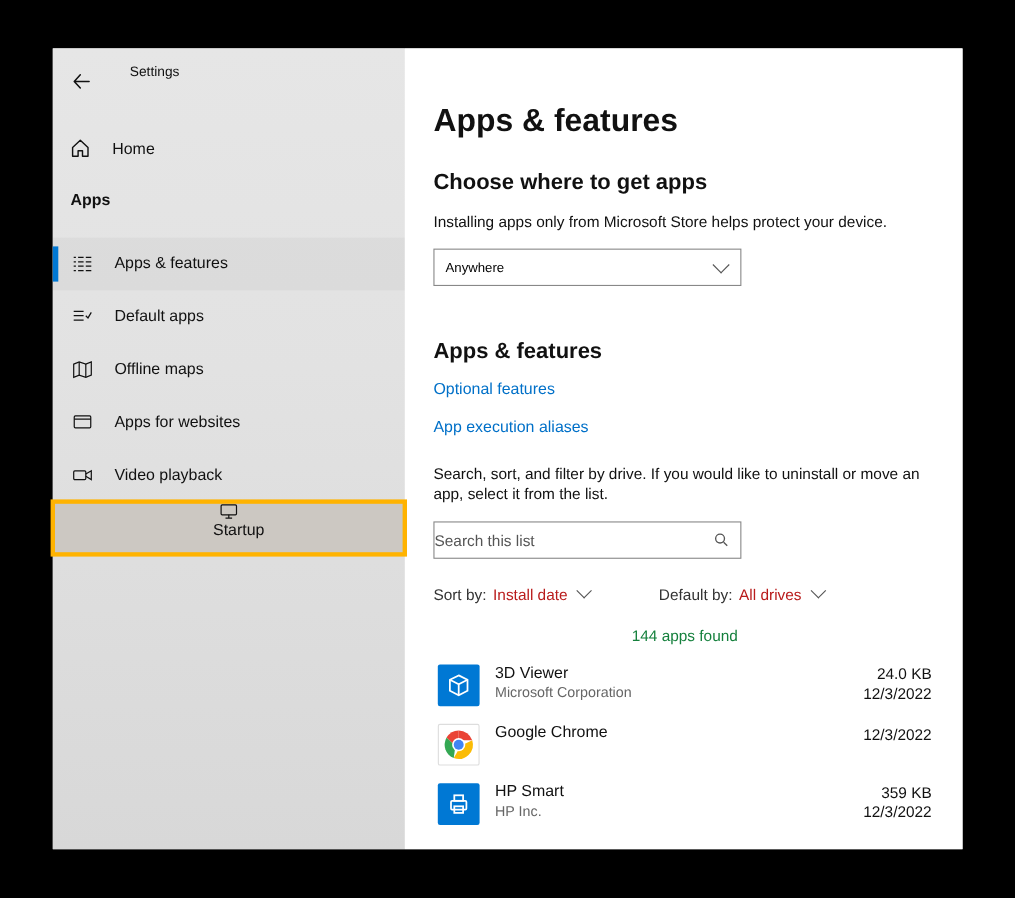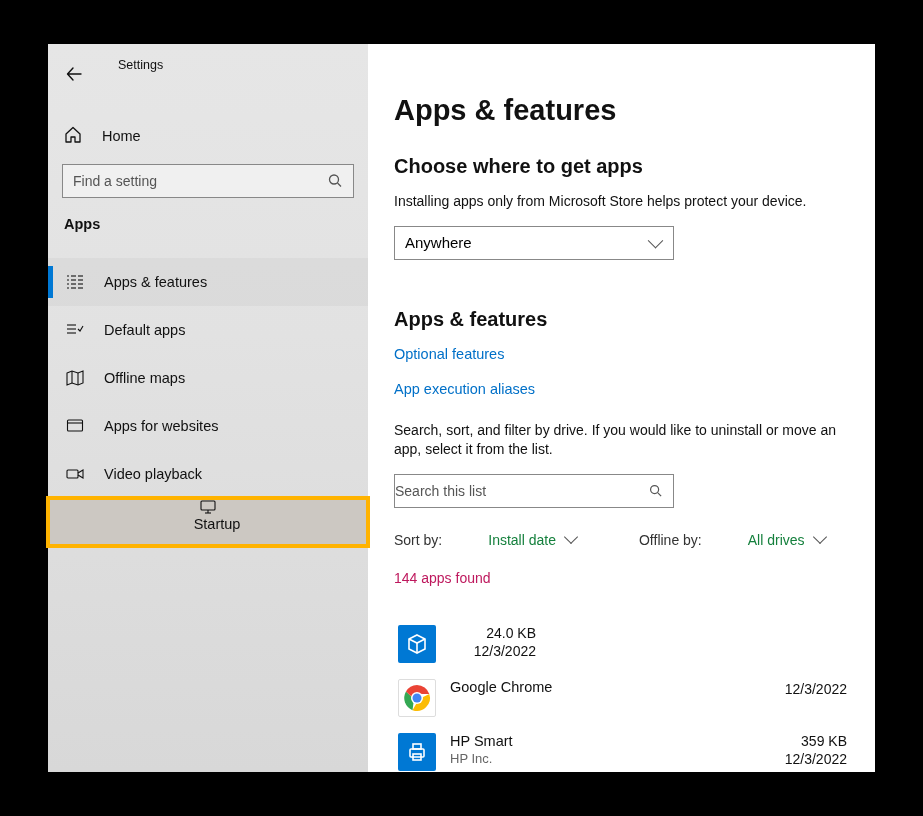--- a/index.html
+++ b/index.html
@@ -136,21 +136,21 @@
     margin-bottom: 14px;
     line-height: 1.4;
   }
   .dropdown {
     width: 280px;
     height: 34px;
     border: 1px solid #888;
     display:flex; align-items:center;
     padding: 0 10px;
     position:relative;
-    font-size:15px;
+    font-size:12px;
     cursor:pointer;
   }
   .dropdown::after {
     content:"";
     position:absolute; right:12px; top:50%;
     width:10px; height:10px;
     border-right:1.4px solid #555; border-bottom:1.4px solid #555;
     transform: translateY(-70%) rotate(45deg);
   }
   .spacer { height: 48px; }
@@ -177,33 +177,34 @@
   .search-list input::placeholder { color:#555; }
   .search-list .mag { position:absolute; right:10px; top:50%; transform:translateY(-50%); }
   .sort-row {
     display:flex;
     gap: 63px;
     margin-top: 24px;
     font-size:14px;
     color:#333;
   }
   .sort-ctl { display:flex; align-items:center; gap:6px; cursor:pointer; }
-  .sort-ctl .val { color:#15803d;margin-left:40px; }
+  .sort-ctl .val { color:#b91c1c; }
   .chev {
     width:10px; height:10px;
     border-right:1.4px solid #555; border-bottom:1.4px solid #555;
     transform: rotate(45deg);
     margin-top:-5px;
     margin-left:4px;
   }
   .found {
     font-size:14px;
-    color:#be185d;
+    color:#15803d;
     margin-top: 22px;
-    margin-bottom: 31px;
+    margin-bottom: 10px;
+    text-align: center;
   }
   .app-row {
     display:flex;
     align-items:flex-start;
     padding: 8px 4px;
     cursor:pointer;
   }
   .app-icon {
     width:38px; height:38px;
     flex-shrink:0;
@@ -239,31 +240,20 @@
 
     <div class="home-row">
       <span class="icon">
         <svg width="18" height="18" viewBox="0 0 18 18">
             <path d="M2 8 L9 1.5 L16 8 V16 H11 V11 H7 V16 H2 Z" fill="none" stroke="#111" stroke-width="1.3" stroke-linejoin="round"></path>
           </svg>
       </span>
       <span class="label">Home</span>
     </div>
 
-    <div class="search-wrap">
-      <div class="search-box">
-        <input type="text" placeholder="Find a setting" style="">
-        <span class="mag">
-          <svg width="15" height="15" viewBox="0 0 15 15">
-              <circle cx="6" cy="6" r="4.5" fill="none" stroke="#555" stroke-width="1.3"></circle>
-              <line x1="9.5" y1="9.5" x2="13" y2="13" stroke="#555" stroke-width="1.3"></line>
-            </svg>
-        </span>
-      </div>
-    </div>
 
     <div class="cat-title">Apps</div>
 
     <div class="nav-list">
       <div class="nav-item active">
         <span class="icon">
           <svg width="18" height="18" viewBox="0 0 18 18" stroke="#111" stroke-width="1.1" fill="none">
             <line x1="1" y1="3" x2="3" y2="3"></line>
               <line x1="5" y1="3" x2="10" y2="3"></line>
               <line x1="12" y1="3" x2="17" y2="3"></line>
@@ -358,35 +348,39 @@
       </span>
     </div>
 
     <div class="sort-row">
       <div class="sort-ctl">
         <span>Sort by:</span>
         <span class="val">Install date</span>
         <span class="chev"></span>
       </div>
       <div class="sort-ctl">
-        <span>Offline by:</span>
+        <span>Default by:</span>
         <span class="val">All drives</span>
         <span class="chev"></span>
       </div>
     </div>
 
     <div class="found">144 apps found</div>
 
     <div class="app-row">
       <div class="app-icon blue">
         <svg width="24" height="24" viewBox="0 0 24 24" fill="none" stroke="#fff" stroke-width="1.6">
           <path d="M12 3 L20 7 V17 L12 21 L4 17 V7 Z"></path>
             <path d="M4 7 L12 11 L20 7"></path>
             <line x1="12" y1="11" x2="12" y2="21"></line>
         </svg>
+      </div>
+      <div class="app-info">
+        <div class="app-name">3D Viewer</div>
+        <div class="app-pub">Microsoft Corporation</div>
       </div>
       <div class="app-meta">
         <div class="app-size">24.0 KB</div>
         <div class="app-date">12/3/2022</div>
       </div>
     </div>
 
     <div class="app-row">
       <div class="app-icon" style="background:#fff;border:1px solid #ddd">
         <svg width="30" height="30" viewBox="0 0 30 30">

